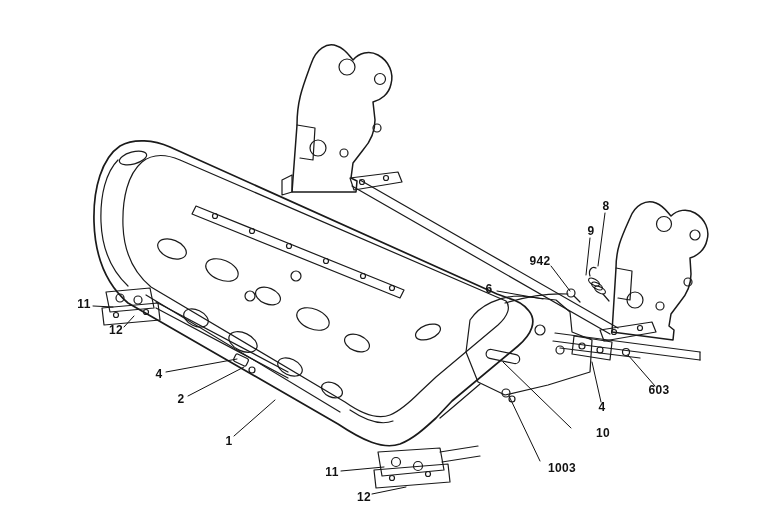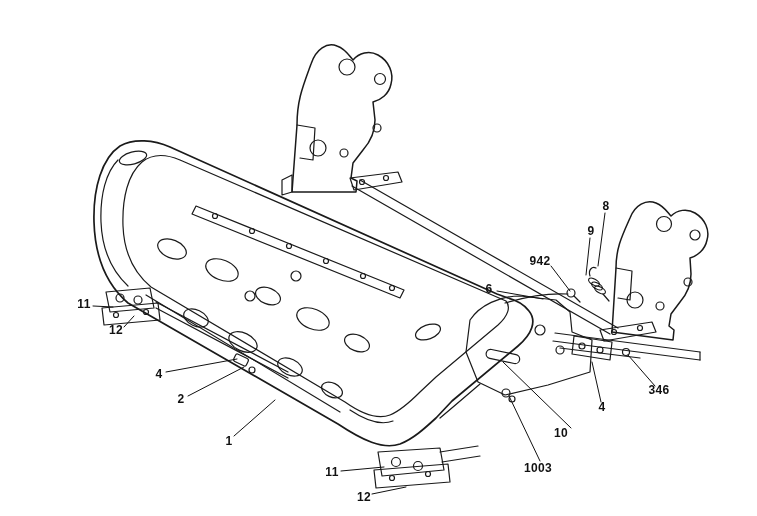--- a/index.html
+++ b/index.html
@@ -163,21 +163,21 @@
   <div>
     <span class="co" style="left:606px;top:206px">8</span>
     <span class="co" style="left:591px;top:231px">9</span>
     <span class="co" style="left:540px;top:261px">942</span>
     <span class="co" style="left:489px;top:289px">6</span>
     <span class="co" style="left:84px;top:304px">11</span>
     <span class="co" style="left:116px;top:330px">12</span>
     <span class="co" style="left:159px;top:374px">4</span>
     <span class="co" style="left:181px;top:399px">2</span>
     <span class="co" style="left:229px;top:441px">1</span>
-    <span class="co" style="left:659px;top:390px">346</span>
+    <span class="co" style="left:659px;top:390px">603</span>
     <span class="co" style="left:602px;top:407px">4</span>
-    <span class="co" style="left:561px;top:433px">10</span>
-    <span class="co" style="left:538px;top:468px">1003</span>
+    <span class="co" style="left:603px;top:433px">10</span>
+    <span class="co" style="left:562px;top:468px">1003</span>
     <span class="co" style="left:332px;top:472px">11</span>
     <span class="co" style="left:364px;top:497px">12</span>
   </div>
 
 </div>
 
 </body></html>

